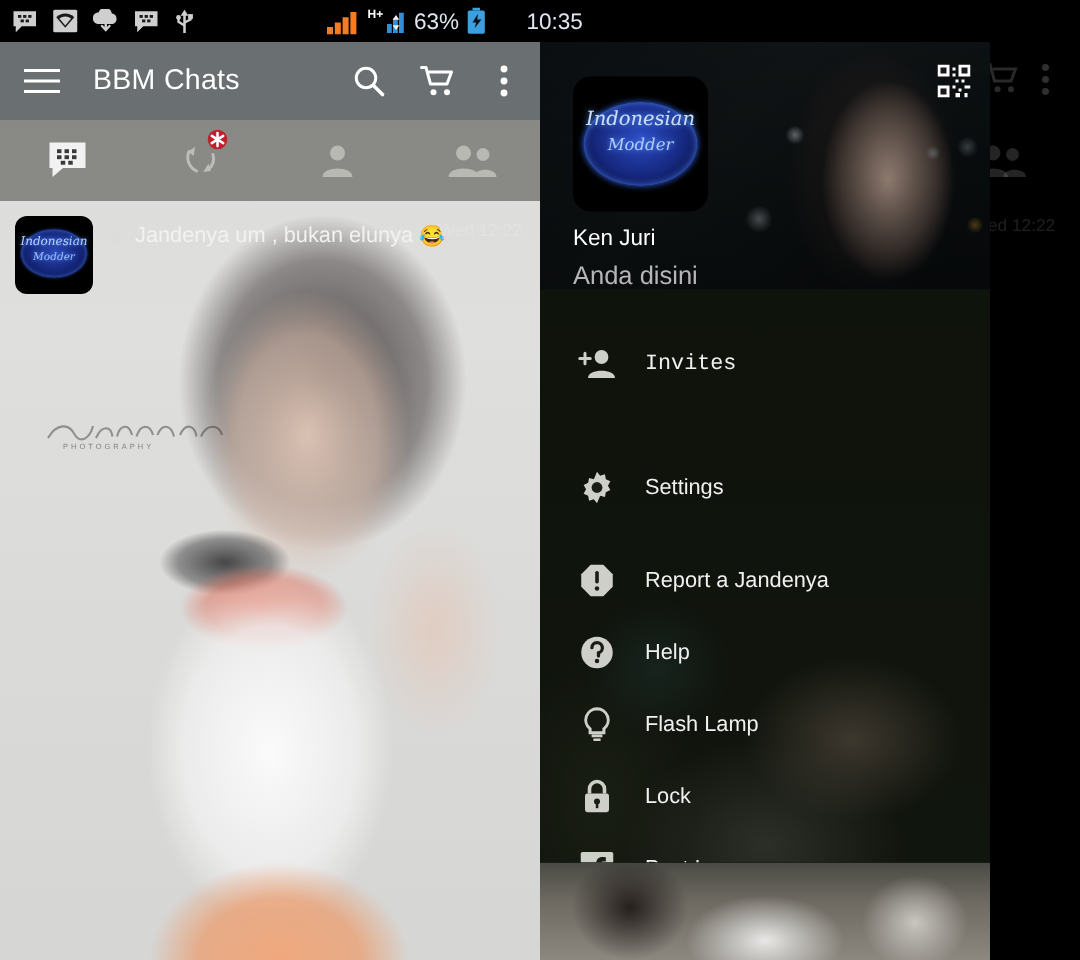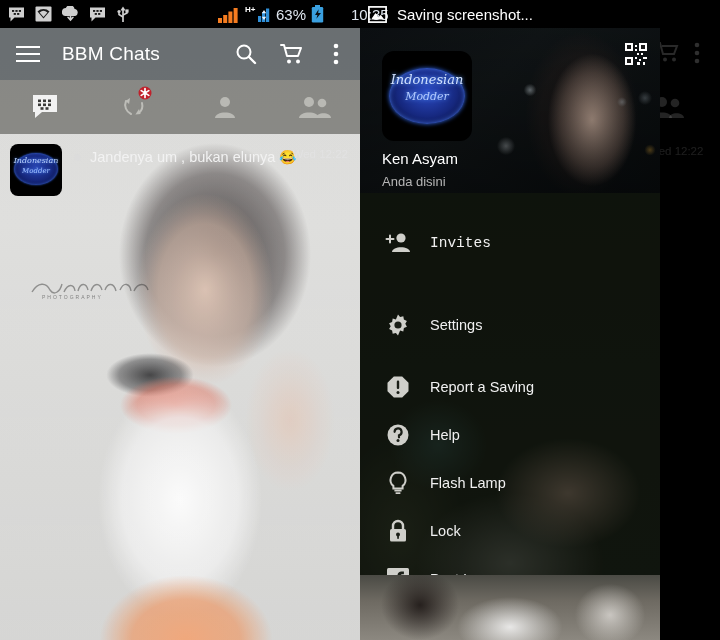--- a/index.html
+++ b/index.html
@@ -94,21 +94,21 @@
   .dh-oval { position:absolute; left:7px; top:17px; width:76px; height:56px; border-radius:50%;
     background:radial-gradient(ellipse at 50% 42%, #2c4bc4 0%, #16287f 55%, #050927 100%);
     box-shadow:0 0 5px #4a7cf0 inset, 0 0 4px #2f63dd; }
   .dh-t1 { position:absolute; left:0; right:0; top:21px; text-align:center;
     font-family:"DejaVu Serif", serif; font-style:italic; font-size:13px; color:#cfe0ff;
     text-shadow:0 0 4px #5b9bff; }
   .dh-t2 { position:absolute; left:0; right:0; top:39px; text-align:center;
     font-family:"DejaVu Serif", serif; font-style:italic; font-size:11px; color:#b4ccff;
     text-shadow:0 0 4px #5b9bff; }
   .dh-name { position:absolute; left:22px; top:122px; color:#fff; font-size:15px; z-index:3; }
-  .dh-status { position:absolute; left:22px; top:146px; color:#b6b6b6; font-size:13px; z-index:3; }
+  .dh-status { position:absolute; left:22px; top:146px; color:#b6b6b6; font-size:17px; z-index:3; }
   .dh-qr { position:absolute; right:13px; top:15px; width:22px; height:22px; z-index:3; }
 
   
   #drawer-body { position:absolute; left:0; top:165px; width:300px; height:382px;
     overflow:hidden; }
   .body-photo { position:absolute; inset:0;
     background:
       radial-gradient(ellipse 95px 72px at 208px 300px, rgba(242,196,176,.55) 0%, rgba(0,0,0,0) 76%),
       radial-gradient(ellipse 62px 58px at 78px 252px, rgba(64,106,104,.5) 0%, rgba(0,0,0,0) 78%),
       radial-gradient(ellipse 120px 90px at 150px 370px, rgba(230,228,222,.35) 0%, rgba(0,0,0,0) 78%),
@@ -282,21 +282,21 @@
   <div id="below-drawer"></div>
 
   <div id="drawer">
 
     <div id="drawer-header">
       <div class="dh-avatar">
         <div class="dh-oval"></div>
         <div class="dh-t1">Indonesian</div>
         <div class="dh-t2">Modder</div>
       </div>
-      <div class="dh-name">Ken Asyam</div>
+      <div class="dh-name">Ken Juri</div>
       <div class="dh-status">Anda disini</div>
       <svg class="dh-qr" viewBox="0 0 22 22">
         <g fill="#fff">
           <rect x="0" y="0" width="8" height="8"></rect>
             <rect x="14" y="0" width="8" height="8"></rect>
             <rect x="0" y="14" width="8" height="8"></rect>
           <rect x="10" y="2" width="2" height="2"></rect>
             <rect x="10" y="6" width="2" height="2"></rect>
           <rect x="12" y="10" width="2" height="2"></rect>
             <rect x="16" y="10" width="2" height="2"></rect>
@@ -342,21 +342,21 @@
         </div>
 
         <div class="menu-item" style="top:170px;">
           <span class="mi-icon">
             <svg width="24" height="24" viewBox="0 0 24 24">
               <path d="M7.8 1.5 h8.4 L22.5 7.8 v8.4 L16.2 22.5 h-8.4 L1.5 16.2 v-8.4 Z" fill="#cfcfca"></path>
               <rect x="10.8" y="5.6" width="2.4" height="8.4" rx="1.1" fill="#1a1e17"></rect>
               <circle cx="12" cy="17.4" r="1.5" fill="#1a1e17"></circle>
             </svg>
           </span>
-          <span class="mi-label">Report a Saving</span>
+          <span class="mi-label">Report a Jandenya</span>
         </div>
 
         <div class="menu-item" style="top:218px;">
           <span class="mi-icon">
             <svg width="24" height="24" viewBox="0 0 24 24">
               <circle cx="12" cy="12" r="10.5" fill="#cfcfca"></circle>
               <path d="M8.6 8.8 a3.5 3.5 0 1 1 4.4 3.5 v2" fill="none" stroke="#1a1e17" stroke-width="2.2" stroke-linecap="round"></path>
               <circle cx="12" cy="17.6" r="1.5" fill="#1a1e17"></circle>
             </svg>
           </span>
@@ -456,22 +456,15 @@
       </svg>
       <span class="sb-txt">63%</span>
       <svg width="13" height="18" viewBox="0 0 13 18">
         <rect x="4" y="0" width="5" height="2" fill="#3aa0e0"></rect>
         <rect x="0.8" y="2" width="11.4" height="15.5" rx="1.2" fill="#3aa0e0"></rect>
         <path d="M7.6 4.2 L4 10 h2.4 l-1 3.8 L10 8 H7.2 Z" fill="#0b1016"></path>
       </svg>
       <span class="sb-txt" style="margin-left:22px;">10:35</span>
     </div>
 
-    <div id="sb-screenshot">
-      <svg width="19" height="17" viewBox="0 0 19 17">
-        <rect x="0.9" y="0.9" width="17.2" height="15.2" fill="none" stroke="#fff" stroke-width="1.7"></rect>
-        <path d="M3.2 13.6 L7.4 7 l3.2 4.4 l2.2 -2.6 l3.2 4.8 Z" fill="#fff"></path>
-      </svg>
-      <span class="msg">Saving screenshot...</span>
-    </div>
   </div>
 
 </div>
 
 </body></html>

